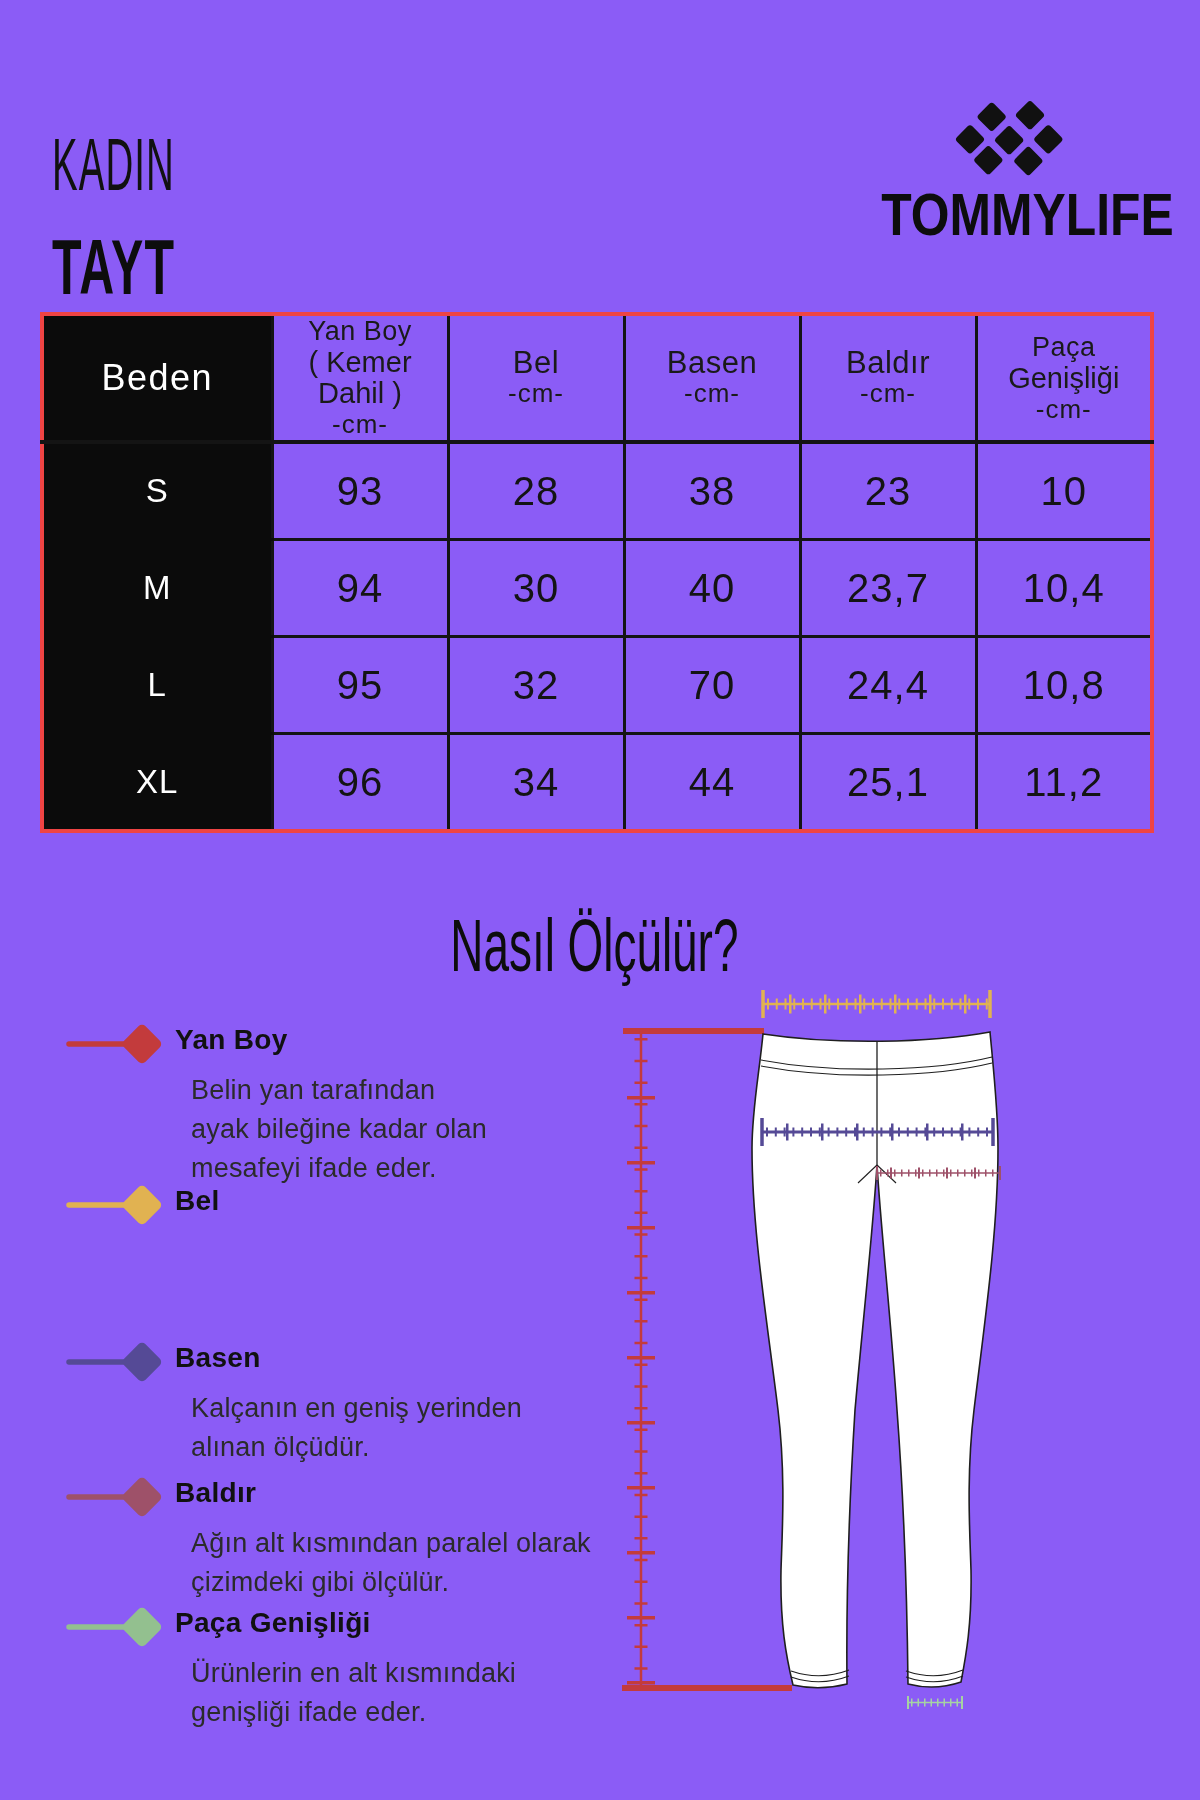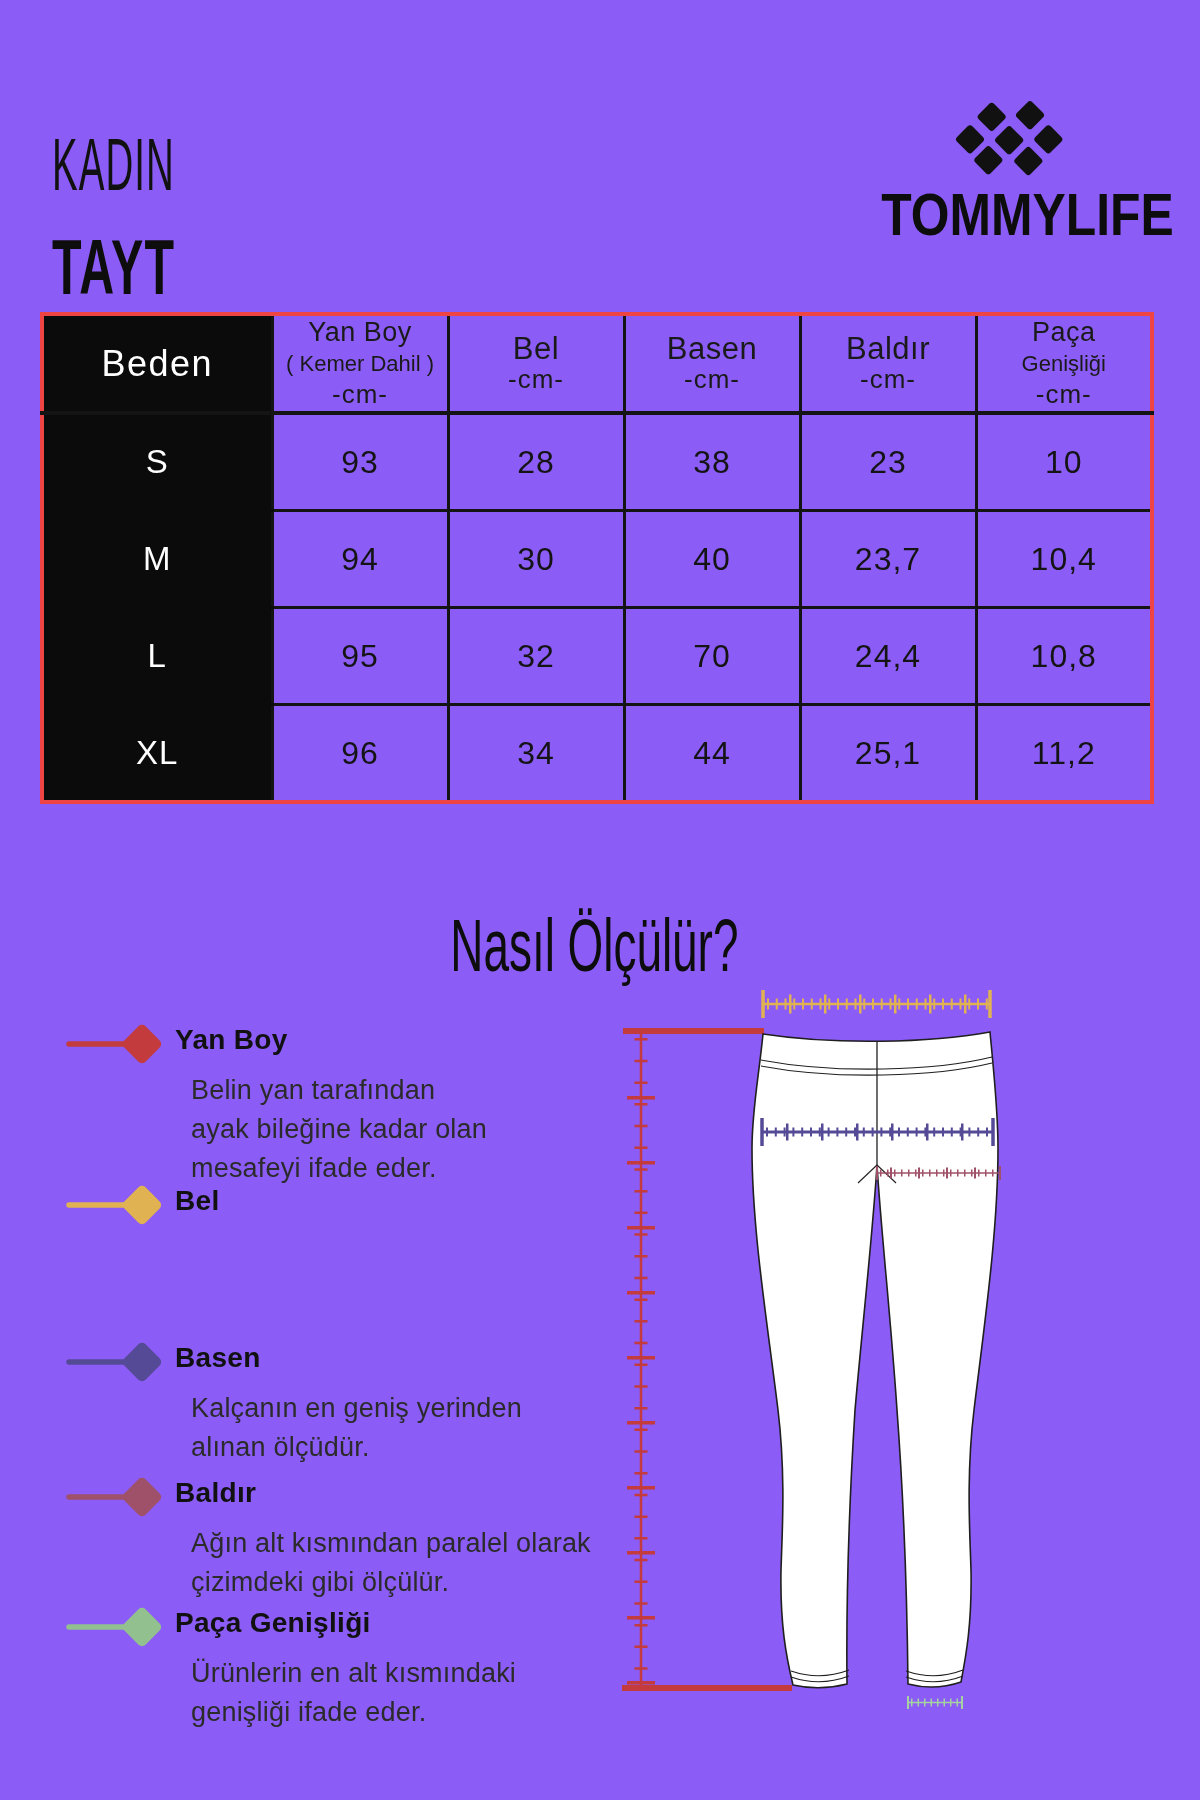--- a/index.html
+++ b/index.html
@@ -26,23 +26,23 @@
   .size-table{border:4px solid #ef4444;}
   .size-table thead th{height:95px;border-bottom:4px solid #141414;}
   .size-table tbody th,.size-table tbody td{height:94px;}
   .corner{background:#0b0b0b;color:#fff;font-size:36px;font-weight:400;letter-spacing:1.5px;}
   .size-col{background:#0b0b0b;color:#fff;font-size:33px;font-weight:400;letter-spacing:1px;
             border-top-color:#0b0b0b !important;border-bottom-color:#0b0b0b !important;}
   .head-cell{font-weight:400;}
   .head-cell span{display:block;line-height:31px;}
   .head-cell .t{font-size:31px;letter-spacing:0.5px;}
   .head-cell .t.sm{font-size:27px;}
-  .head-cell .s{font-size:22px;}
+  .head-cell .s{font-size:29px;}
   .head-cell .u{font-size:26px;letter-spacing:1px;}
-  .val{font-size:32px;letter-spacing:1px;color:#141414;font-weight:400;}
+  .val{font-size:40px;letter-spacing:1px;color:#141414;font-weight:400;}
 
   
   .howto-title{position:absolute;left:0;top:892px;width:1154px;margin:17px;text-align:center;
         font-size:74px;line-height:1;font-weight:500;color:#0d0d0d;}
   .howto-title .cond{display:inline-block;transform:scaleX(0.62);transform-origin:center top;white-space:nowrap;}
 
   .legend-item{position:absolute;left:60px;width:560px;}
   .legend-icon{position:absolute;left:6px;top:-11px;}
   .legend-text{margin-left:115px;}
   .legend-title{font-size:28px;font-weight:700;letter-spacing:0.3px;color:#111;margin:0 0 8px 0;line-height:30px;}

